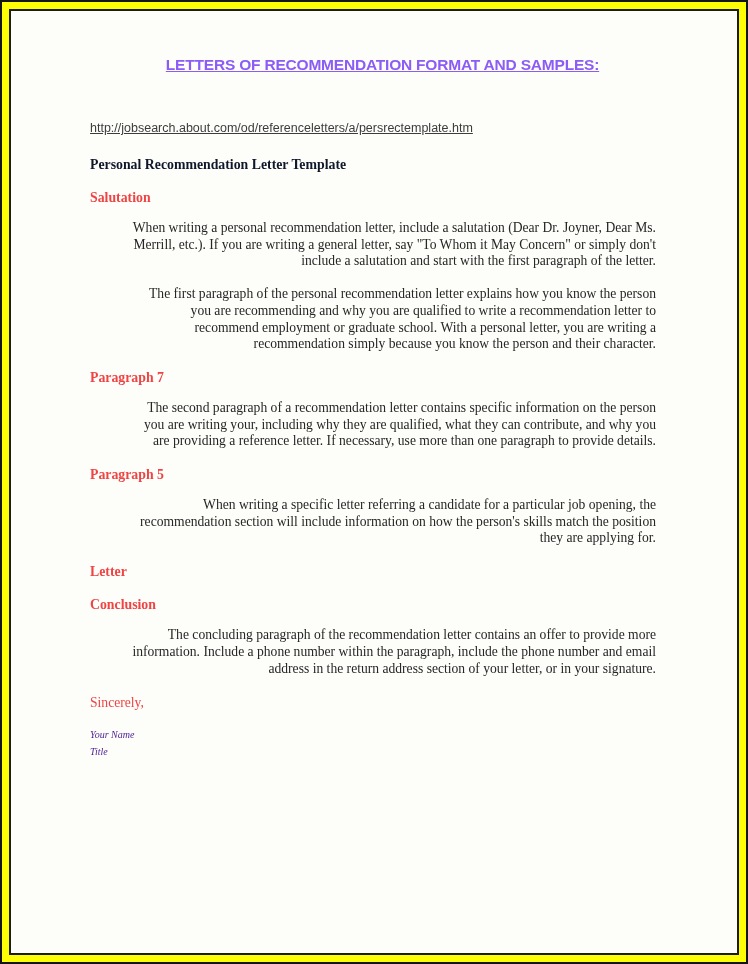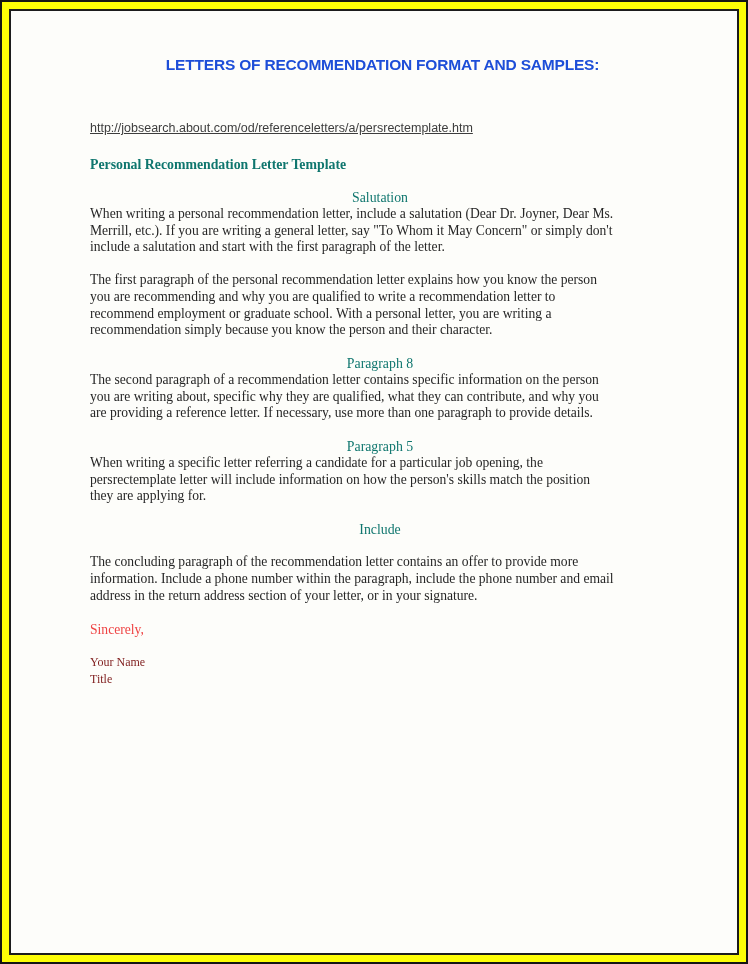--- a/index.html
+++ b/index.html
@@ -24,67 +24,69 @@
     overflow: hidden;
   }
   .doc-title {
     margin: 44px 0 0 0;
     text-align: center;
     font-family: "Liberation Sans", sans-serif;
     font-weight: bold;
     font-size: 15.5px;
     letter-spacing: -0.2px;
     line-height: 19px;
-    color: #1d4ed8;
+    color: #8b5cf6;
+    text-decoration: underline;
   }
   .source-url {
     display: block;
     margin: 46px 0 0 0;
     font-family: "Liberation Sans", sans-serif;
     font-size: 12.5px;
     line-height: 16px;
     color: #3d3d3d;
     text-decoration: underline;
     width: fit-content;
   }
   .subtitle {
     margin: 20px 0 0 0;
     font-weight: bold;
     font-size: 13.8px;
     line-height: 17px;
-    color: #0f766e;
+    color: #0f172a;
   }
   .section { margin: 16px 0 0 0; max-width: 580px; }
   .section-heading {
     margin: 0;
-    font-weight: normal;
+    font-weight: bold;
     font-size: 13.8px;
     line-height: 17px;
-    color: #0f766e;
-    text-align: center;
+    color: #ef4444;
   }
   .section-body {
-    margin: 0;
+    margin: 14px;
     font-size: 13.6px;
     line-height: 16.7px;
     color: #262626;
     white-space: pre-line;
+    text-align: right;
   }
   .closing-salutation {
     margin: 17px 0 0 0;
     font-size: 13.6px;
     line-height: 17px;
     color: #ef4444;
   }
   .signature-block {
     margin: 16px 0 0 0;
-    font-size: 12px;
+    font-size: 10px;
     line-height: 16.7px;
-    color: #7f1d1d;
+    color: #4c1d95;
     white-space: pre-line;
+    font-style: italic;
   }
 </style>
 </head>
 <body>
 
 <div class="page-frame">
   <div class="sheet">
 
     <h1 class="doc-title">LETTERS OF RECOMMENDATION FORMAT AND SAMPLES:</h1>
 
@@ -100,38 +102,39 @@
     </div>
 
     <div class="section">
       <p class="section-body">The first paragraph of the personal recommendation letter explains how you know the person
 you are recommending and why you are qualified to write a recommendation letter to
 recommend employment or graduate school. With a personal letter, you are writing a
 recommendation simply because you know the person and their character.</p>
     </div>
 
     <div class="section">
-      <h3 class="section-heading">Paragraph 8</h3>
+      <h3 class="section-heading">Paragraph 7</h3>
       <p class="section-body">The second paragraph of a recommendation letter contains specific information on the person
-you are writing about, specific why they are qualified, what they can contribute, and why you
+you are writing your, including why they are qualified, what they can contribute, and why you
 are providing a reference letter. If necessary, use more than one paragraph to provide details.</p>
     </div>
 
     <div class="section">
       <h3 class="section-heading">Paragraph 5</h3>
       <p class="section-body">When writing a specific letter referring a candidate for a particular job opening, the
-persrectemplate letter will include information on how the person's skills match the position
+recommendation section will include information on how the person's skills match the position
 they are applying for.</p>
     </div>
 
     <div class="section">
-      <h3 class="section-heading">Include</h3>
+      <h3 class="section-heading">Letter</h3>
     </div>
 
     <div class="section">
+      <h3 class="section-heading">Conclusion</h3>
       <p class="section-body">The concluding paragraph of the recommendation letter contains an offer to provide more
 information. Include a phone number within the paragraph, include the phone number and email
 address in the return address section of your letter, or in your signature.</p>
     </div>
 
     <p class="closing-salutation">Sincerely,</p>
 
     <p class="signature-block">Your Name
 Title</p>
 

